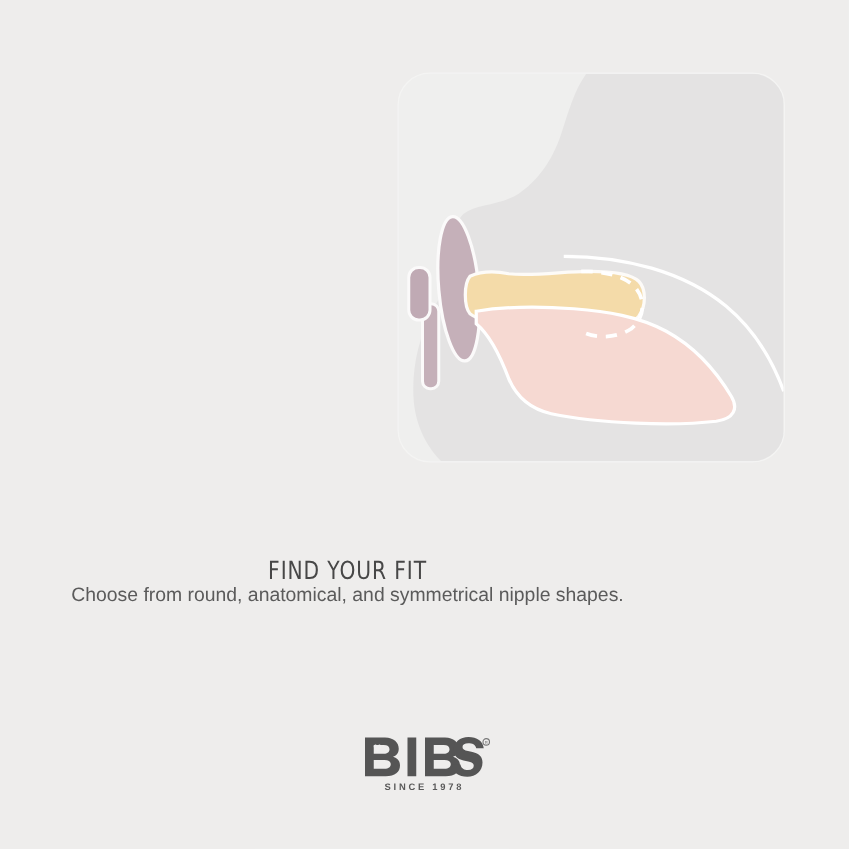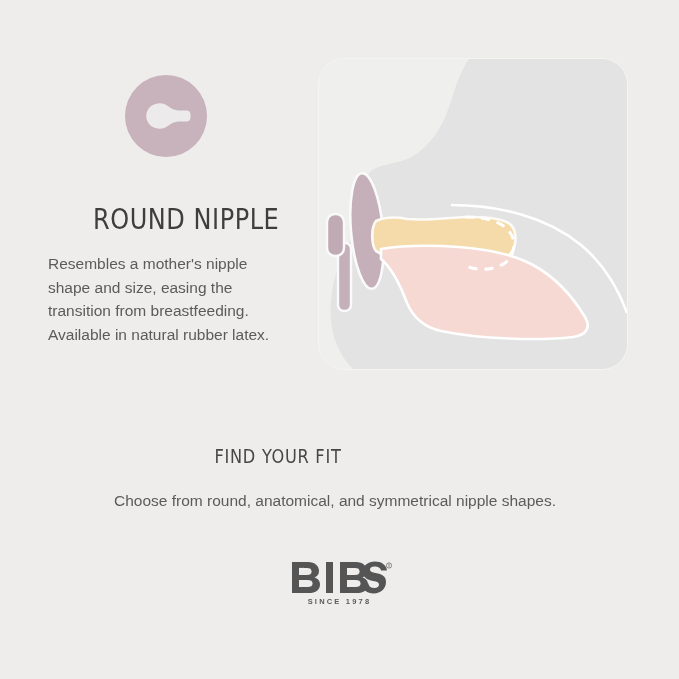--- a/index.html
+++ b/index.html
@@ -94,31 +94,29 @@
   }
   .fit-title {
     font-family: "Liberation Sans Narrow", "DejaVu Sans Condensed", "Liberation Sans", sans-serif;
     font-size: 20px;
     letter-spacing: 0.8px;
     color: #474747;
     font-weight: 300;
     transform: scaleX(0.9);
   }
   .fit-sub {
-    margin-top: 24px;
     font-size: 15.5px;
     color: #5b5b5b;
-    text-align: right;
   }
 
   
   .logo-block {
     position: absolute;
     left: 0;
-    top: 560px;
+    top: 588px;
     width: 679px;
     text-align: center;
   }
   .logo-row {
     display: inline-block;
     position: relative;
   }
   .logo-mark { display: block; }
   .logo-since {
     margin-top: 3px;
@@ -127,39 +125,20 @@
     color: #5a5a5a;
     font-weight: 700;
     text-align: center;
   }
 </style>
 </head>
 <body>
 
 <div id="page">
 
-  <div class="left-col">
-
-    <div class="badge">
-      <svg class="badge-cutout" viewBox="0 0 48 28">
-        <path d="M16 1.2
-                 C 8.5 1.2 2.2 6.6 2.2 14
-                 C 2.2 21.4 8.5 26.8 16 26.8
-                 C 21.5 26.8 24.6 23.4 27.5 21.6
-                 C 31 19.4 36 19.6 41.5 19.6
-                 C 45.2 19.6 46.6 18.6 46.6 14
-                 C 46.6 9.4 45.2 8.4 41.5 8.4
-                 C 36 8.4 31 8.6 27.5 6.4
-                 C 24.6 4.6 21.5 1.2 16 1.2 Z" fill="#eceaea"></path>
-      </svg>
-    </div>
-
-    <div class="section-title">ROUND NIPPLE</div>
-    <div class="section-body">Resembles a mother's nipple shape and size, easing the transition from breastfeeding. Available in natural rubber latex.</div>
-  </div>
 
   <div class="panel">
     <svg width="308" height="310" viewBox="0 0 308 310">
 
       <path d="M308 0
                L 150 0
                C 140 14 136 30 130 48
                C 122 72 110 86 96 96
                C 80 106 62 104 52 112
                C 44 119 46 132 44 146

